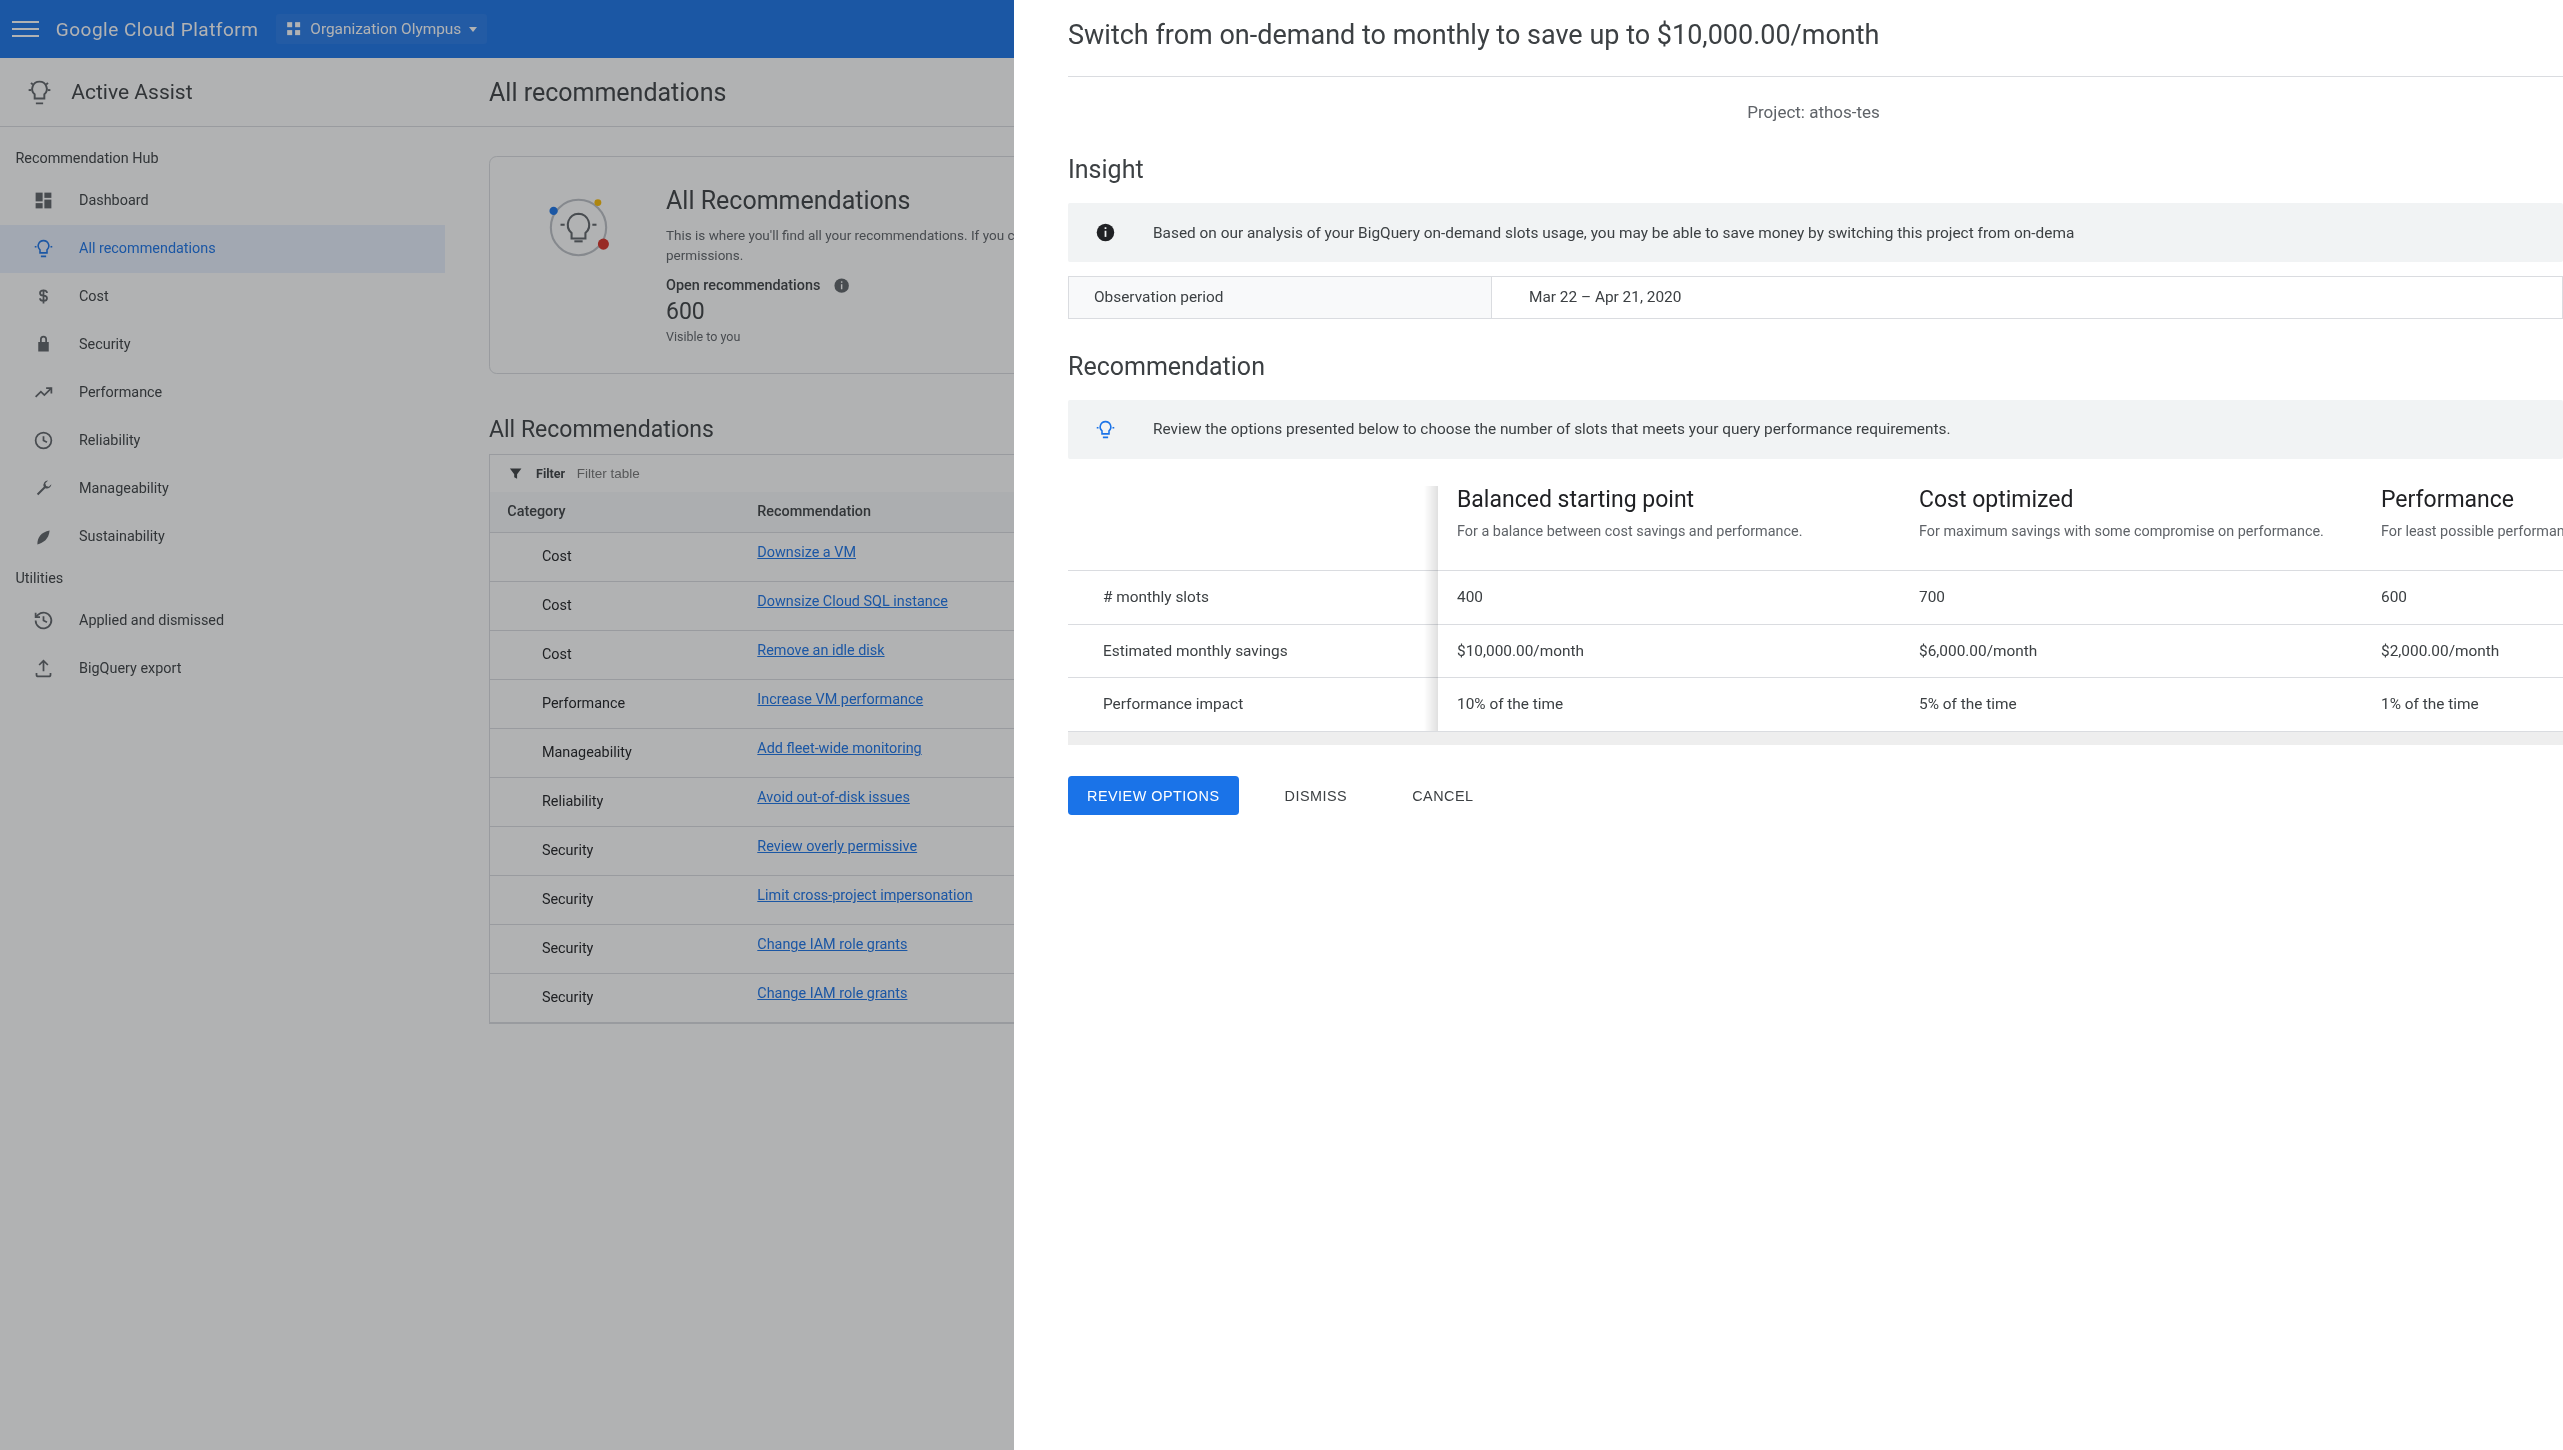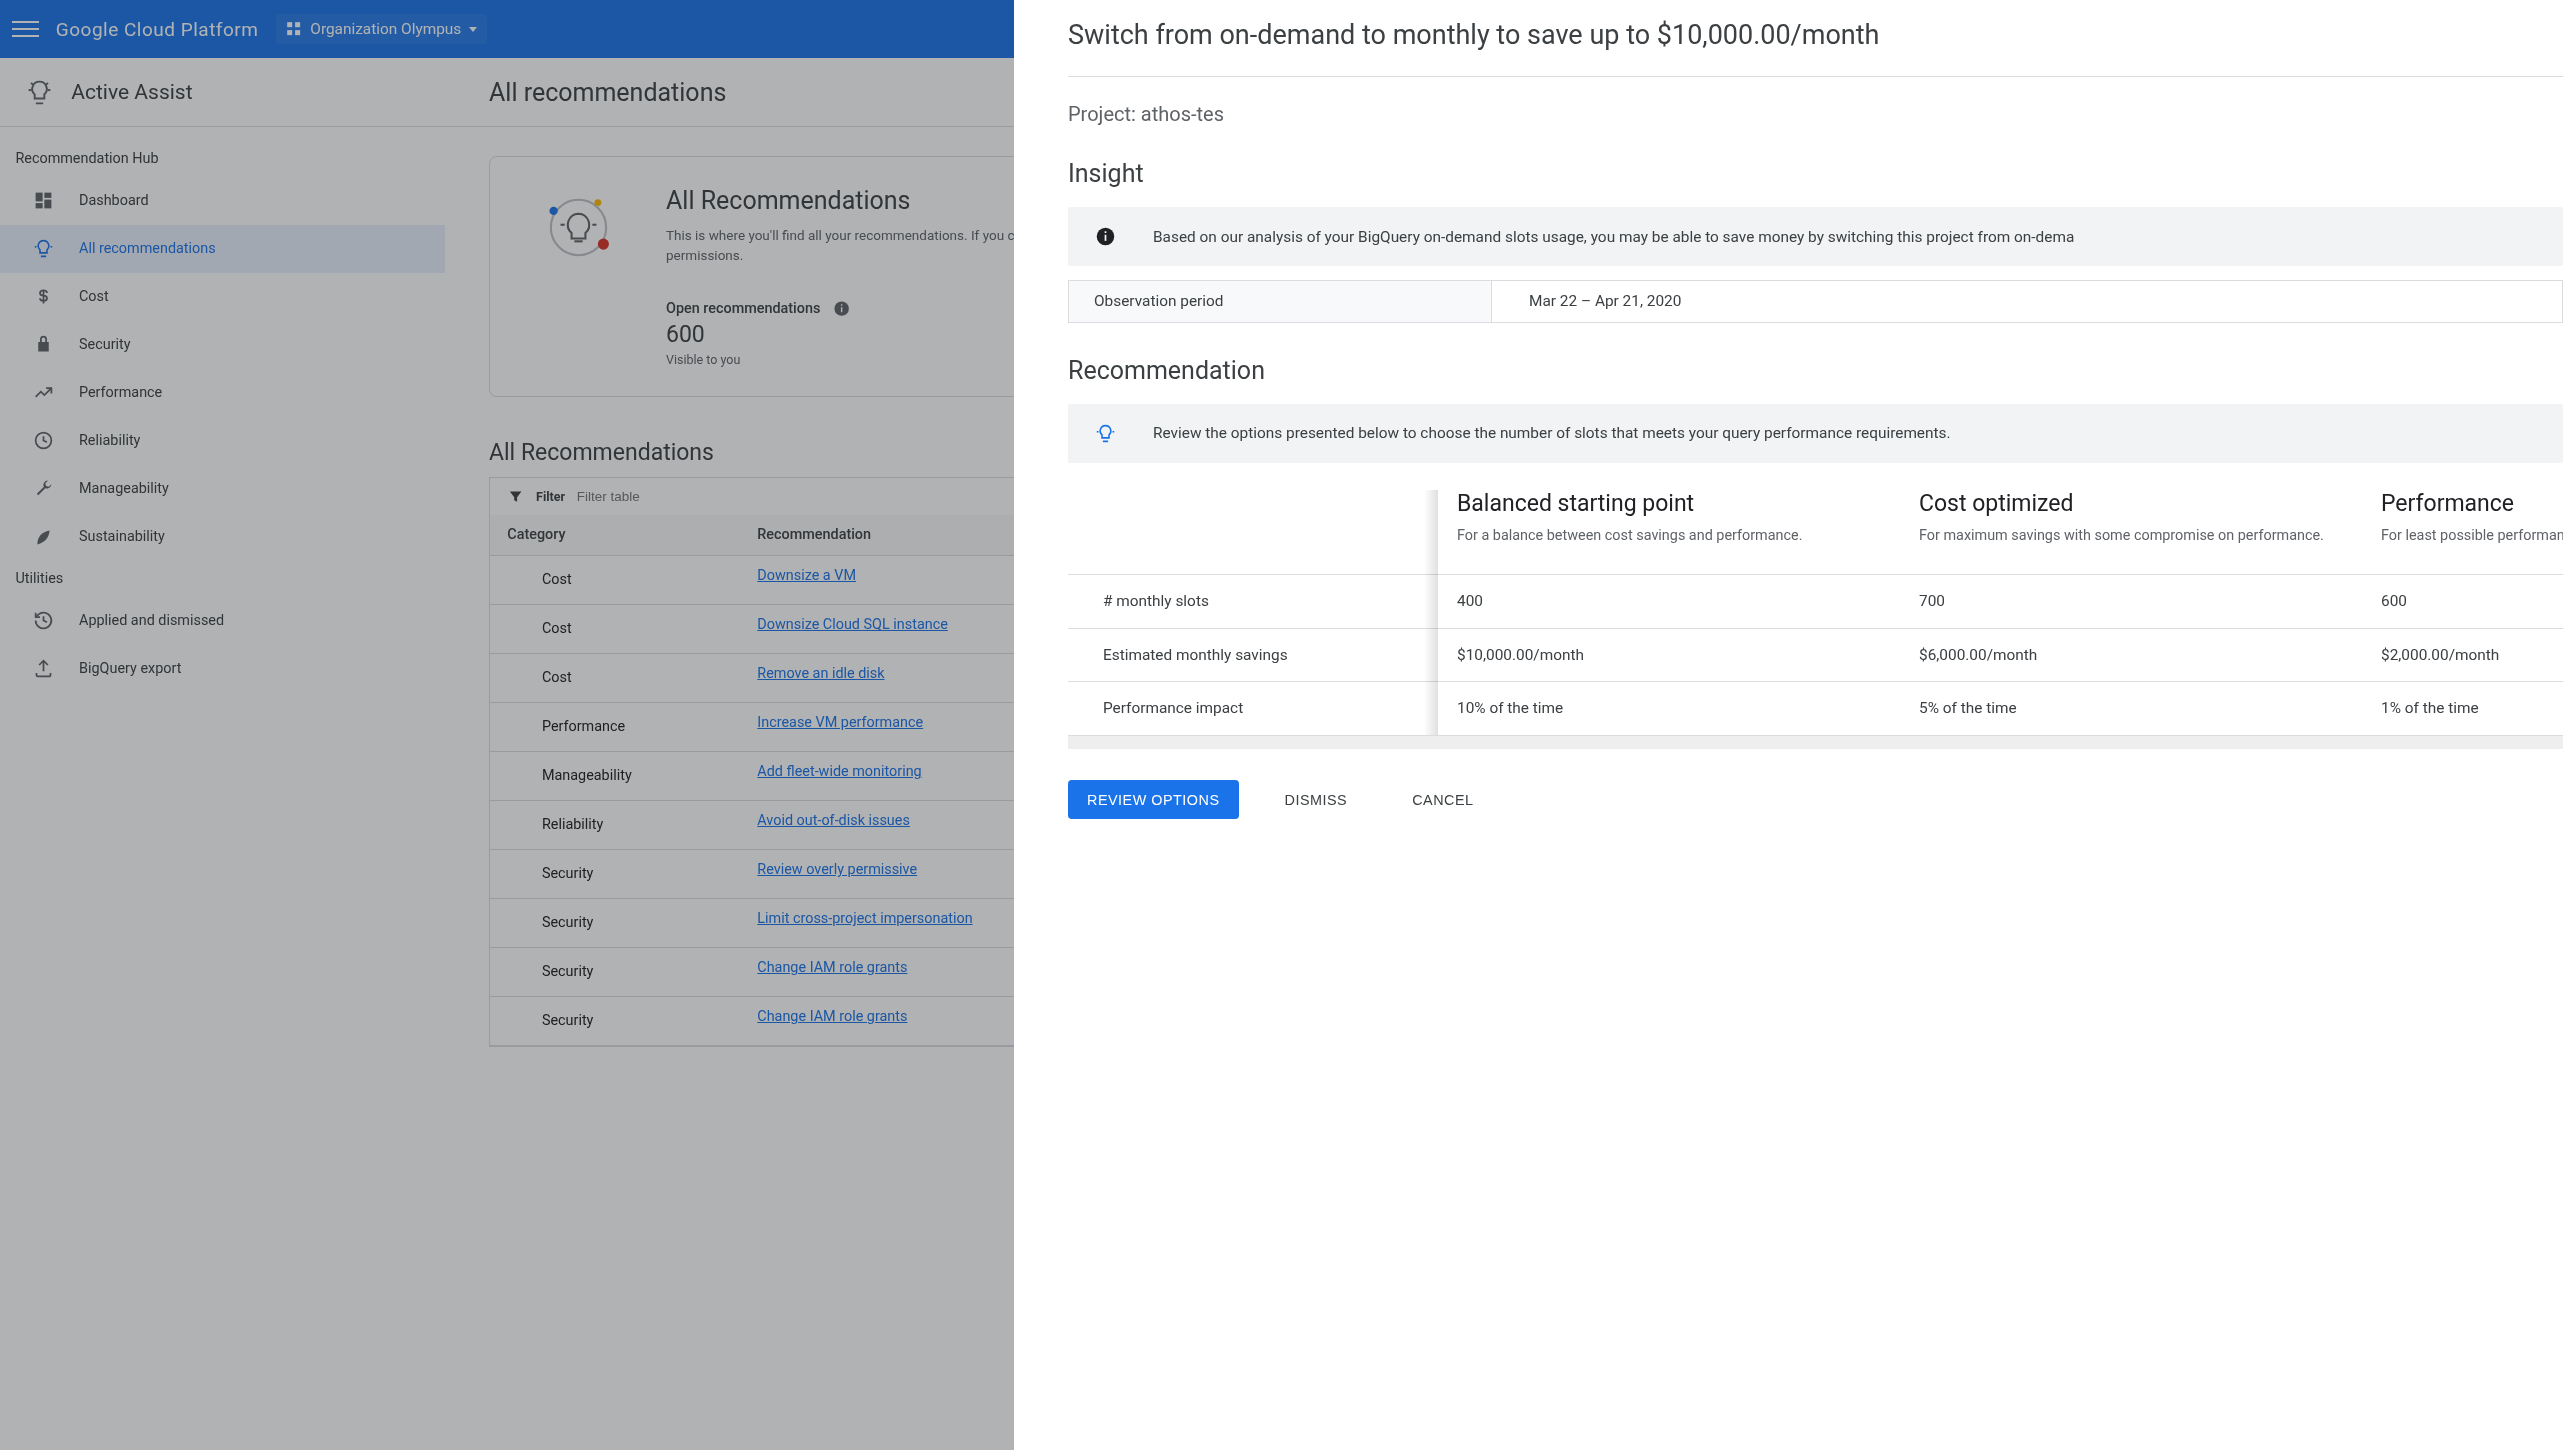--- a/index.html
+++ b/index.html
@@ -27,21 +27,21 @@
 .leftnav .item svg, .leftnav .item .ic { width: 21px; height: 21px; color: #5f6368; flex-shrink: 0; }
 .leftnav .item.active { background: #e8f0fe; color: #1a73e8; border-radius: 0 29px 29px 0; margin-right: 19px; }
 .leftnav .item.active svg { color: #1a73e8; }
 
 
 .main { position: absolute; top: 127px; left: 445px; right: 0; bottom: 0; padding: 29px 44px; background: #fff; z-index: 1; }
 .card { border: 1px solid #dadce0; border-radius: 7.7px; padding: 29px 35px; display: flex; gap: 35px; align-items: flex-start; }
 .card .pic { width: 106px; display: flex; align-items: center; justify-content: center; }
 .card h2 { font-size: 25px; font-weight: 400; color: #3c4043; margin-bottom: 9.6px; }
 .card p { color: #5f6368; font-size: 13.5px; line-height: 1.5; max-width: 693px; }
-.card .open-label { margin-top: 35px; color: #3c4043; font-weight: 500; font-size: 14.4px; display: flex; align-items: center; gap: 13px; }
+.card .open-label { margin-top: 12px; color: #3c4043; font-weight: 500; font-size: 14.4px; display: flex; align-items: center; gap: 13px; }
 .card .open-count { font-size: 23px; color: #3c4043; margin-top: 3.8px; }
 .card .visible { color: #5f6368; font-size: 12.5px; margin-top: 3.8px; }
 
 .section-head { display: flex; align-items: center; justify-content: space-between; margin-top: 42px; margin-bottom: 11.5px; }
 .section-head h3 { font-size: 23px; font-weight: 400; color: #3c4043; }
 .filter-row { border: 1px solid #dadce0; border-bottom: none; padding: 9.6px 17.3px; display: flex; align-items: center; gap: 11.5px; color: #3c4043; }
 .filter-row input { border: none; outline: none; font-size: 13.5px; color: #5f6368; flex: 1; background: transparent; }
 .tbl { border: 1px solid #dadce0; border-top: none; }
 .tbl-head, .tbl-row { display: flex; border-bottom: 1px solid #dadce0; font-size: 14.4px; }
 .tbl-head { background: #f8f9fa; font-weight: 500; color: #3c4043; }
@@ -52,21 +52,21 @@
 .badge { width: 25px; height: 25px; border-radius: 50%; display: inline-flex; align-items: center; justify-content: center; color: #fff; flex-shrink: 0; }
 .badge svg { width: 15.4px; height: 15.4px; }
 
 
 .dim { position: absolute; inset: 0; background: rgba(32,33,36,0.35); z-index: 5; }
 
 
 .panel { position: absolute; top: 0; right: 0; bottom: 0; width: 1549px; background: #fff; z-index: 10; padding: 19px 0 0 54px; overflow: hidden; display: flex; flex-direction: column; }
 .panel-title { font-size: 27px; color: #3c4043; padding-bottom: 25px; border-bottom: 1px solid #dadce0; margin-right: 0; }
 .panel-body { flex: 1; overflow: auto; padding-right: 0; }
-.proj { text-align: left; color: #5f6368; font-size: 20px; padding: 25px 3.8px 0 0; }
+.proj { text-align: center; color: #5f6368; font-size: 17px; padding: 25px 3.8px 0 0; }
 .panel h4 { font-size: 25px; font-weight: 400; color: #3c4043; margin: 33px 0 19px; }
 .info-box { background: #f1f3f4; padding: 19px 27px; display: flex; align-items: center; gap: 37px; font-size: 15.4px; color: #3c4043; border-radius: 1.9px; }
 .info-box .ic { width: 21px; height: 21px; flex-shrink: 0; }
 .info-box.rec .ic { color: #1a73e8; }
 .meta-row { display: flex; border: 1px solid #dadce0; margin-top: 13.5px; font-size: 15.4px; gap: 12px; }
 .meta-row .k { background: #f8f9fa; padding: 11.5px 25px; width: 423px; color: #3c4043; border-right: 1px solid #dadce0; }
 .meta-row .v { padding: 11.5px 25px; color: #3c4043; }
 
 .opt-grid { display: grid; grid-template-columns: 366px 462px 462px 423px; margin-top: 27px; border-bottom: 1px solid #dadce0; position: relative; }
 .opt-grid .divider-left { position: absolute; left: 356px; top: 0; bottom: 0; width: 13.5px; background: linear-gradient(90deg, rgba(0,0,0,0), rgba(0,0,0,0.12)); pointer-events: none; }

